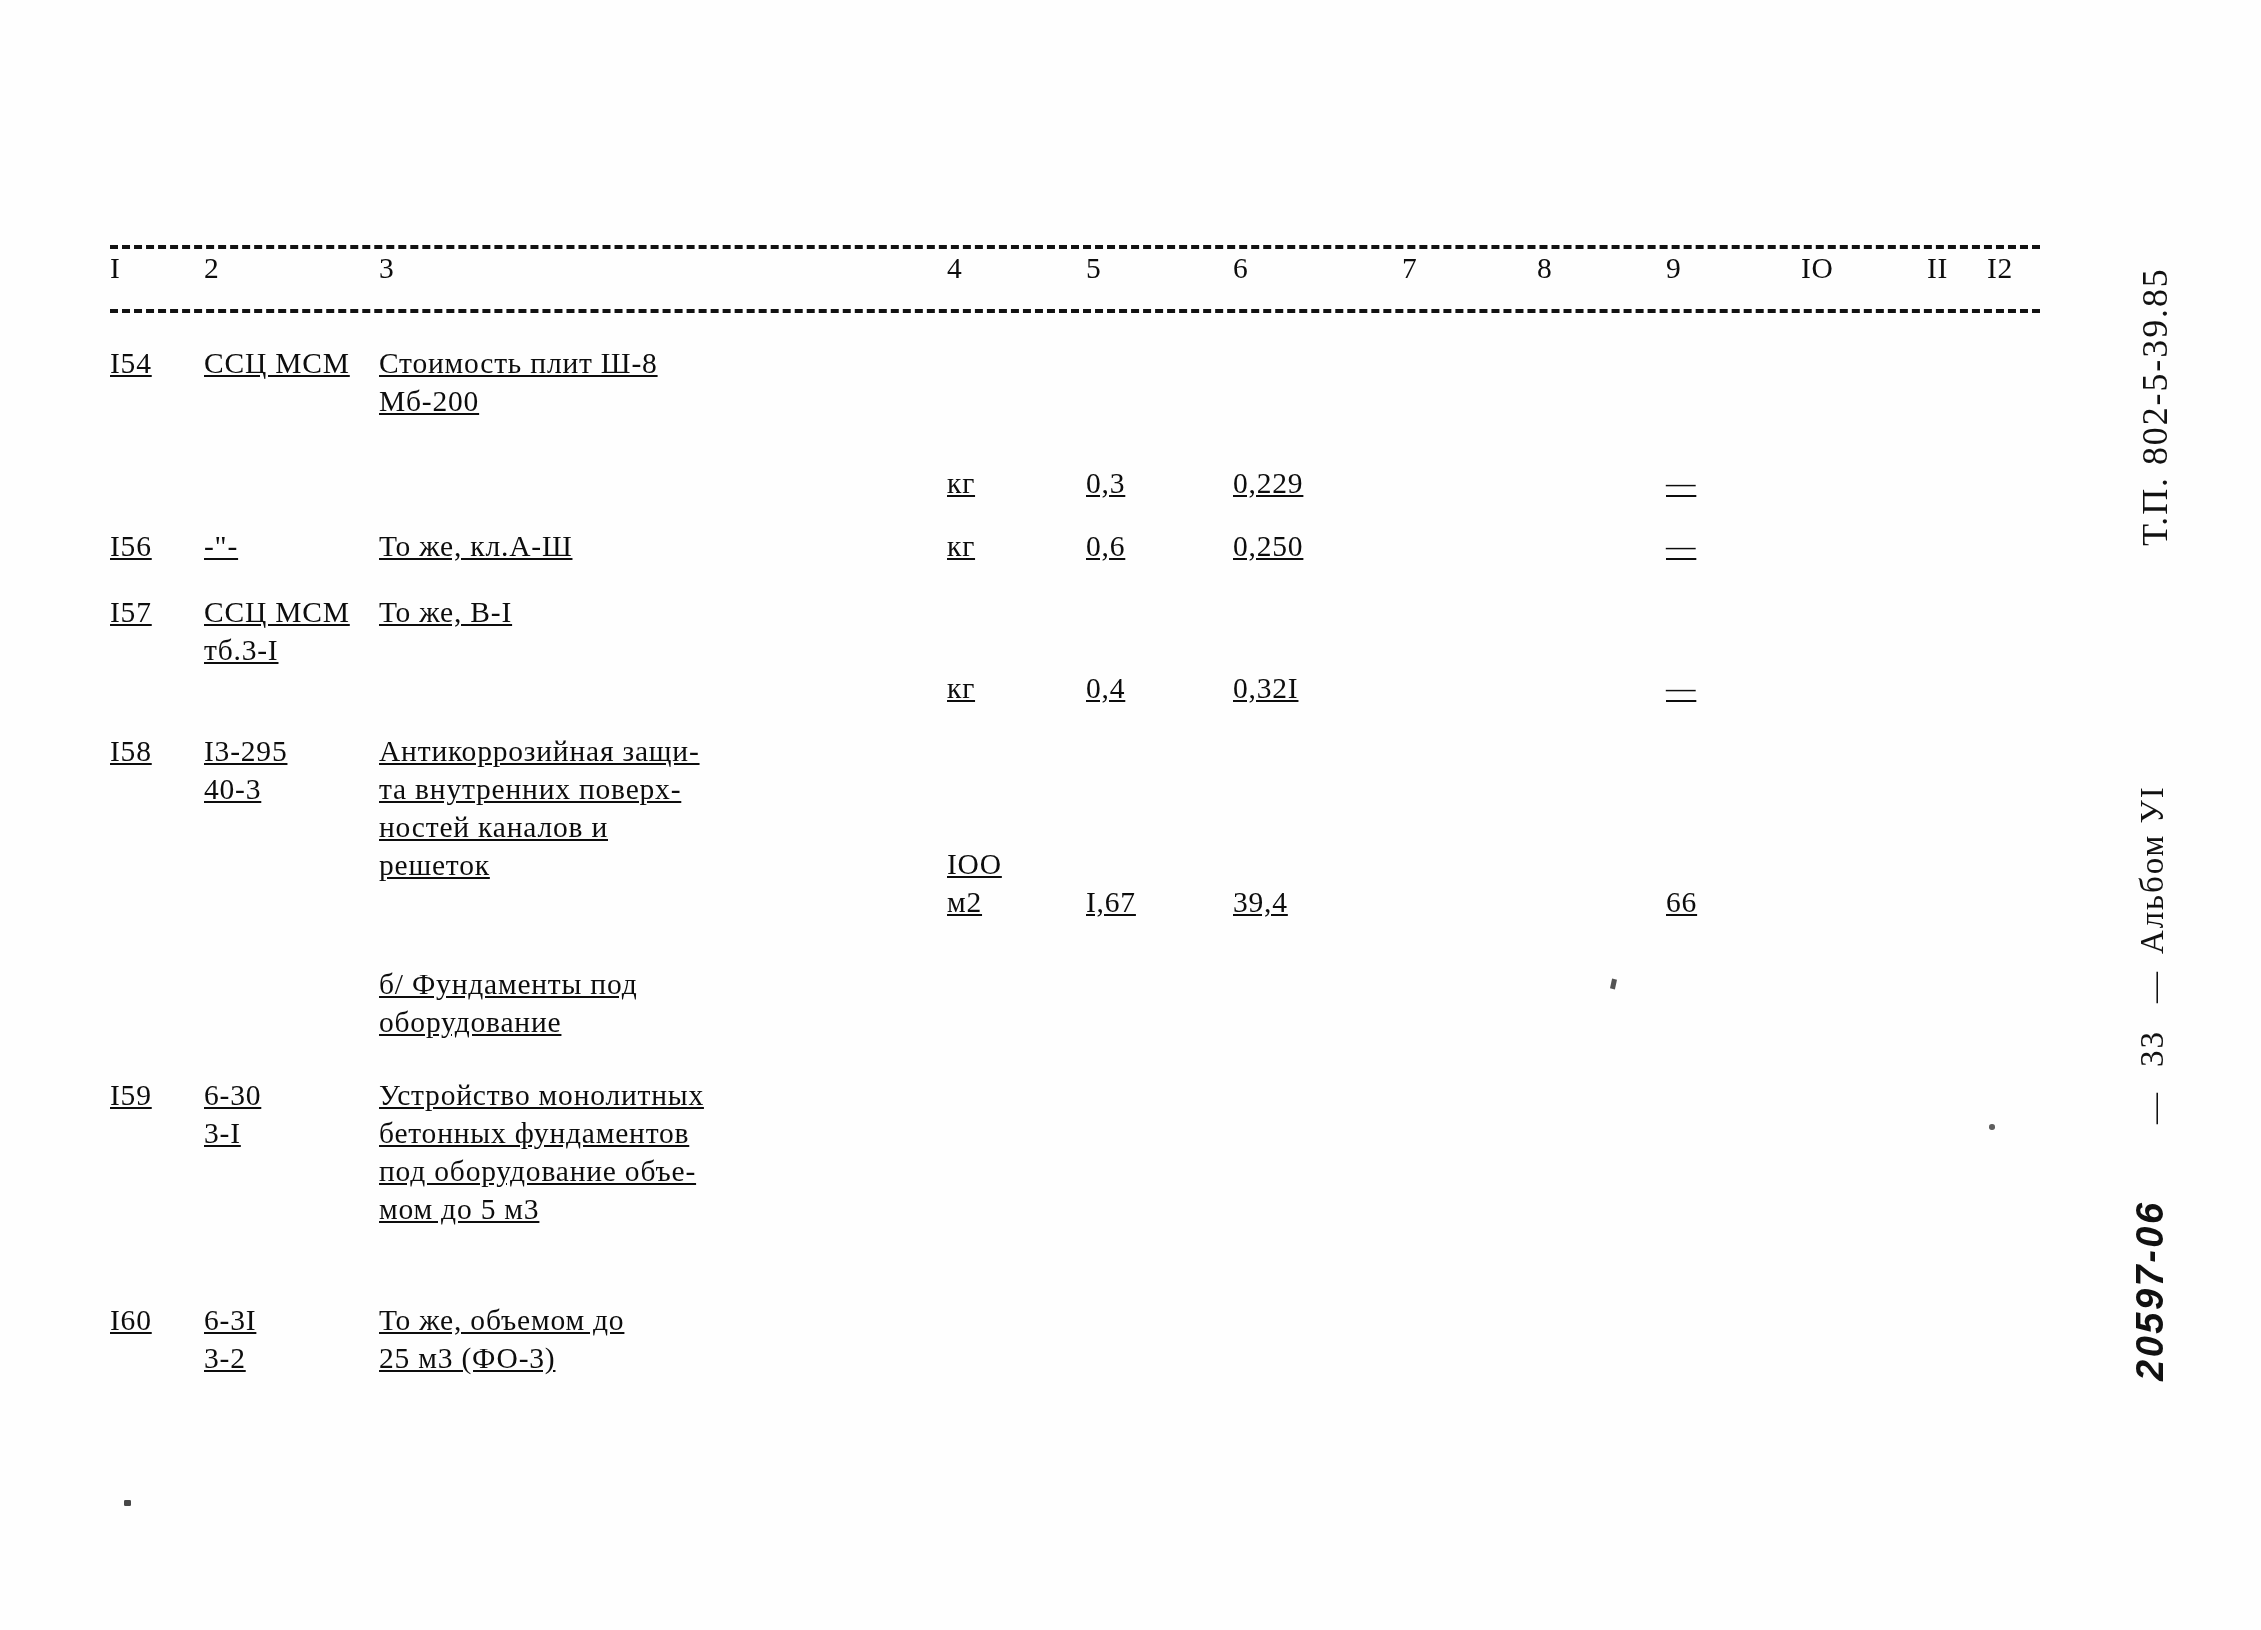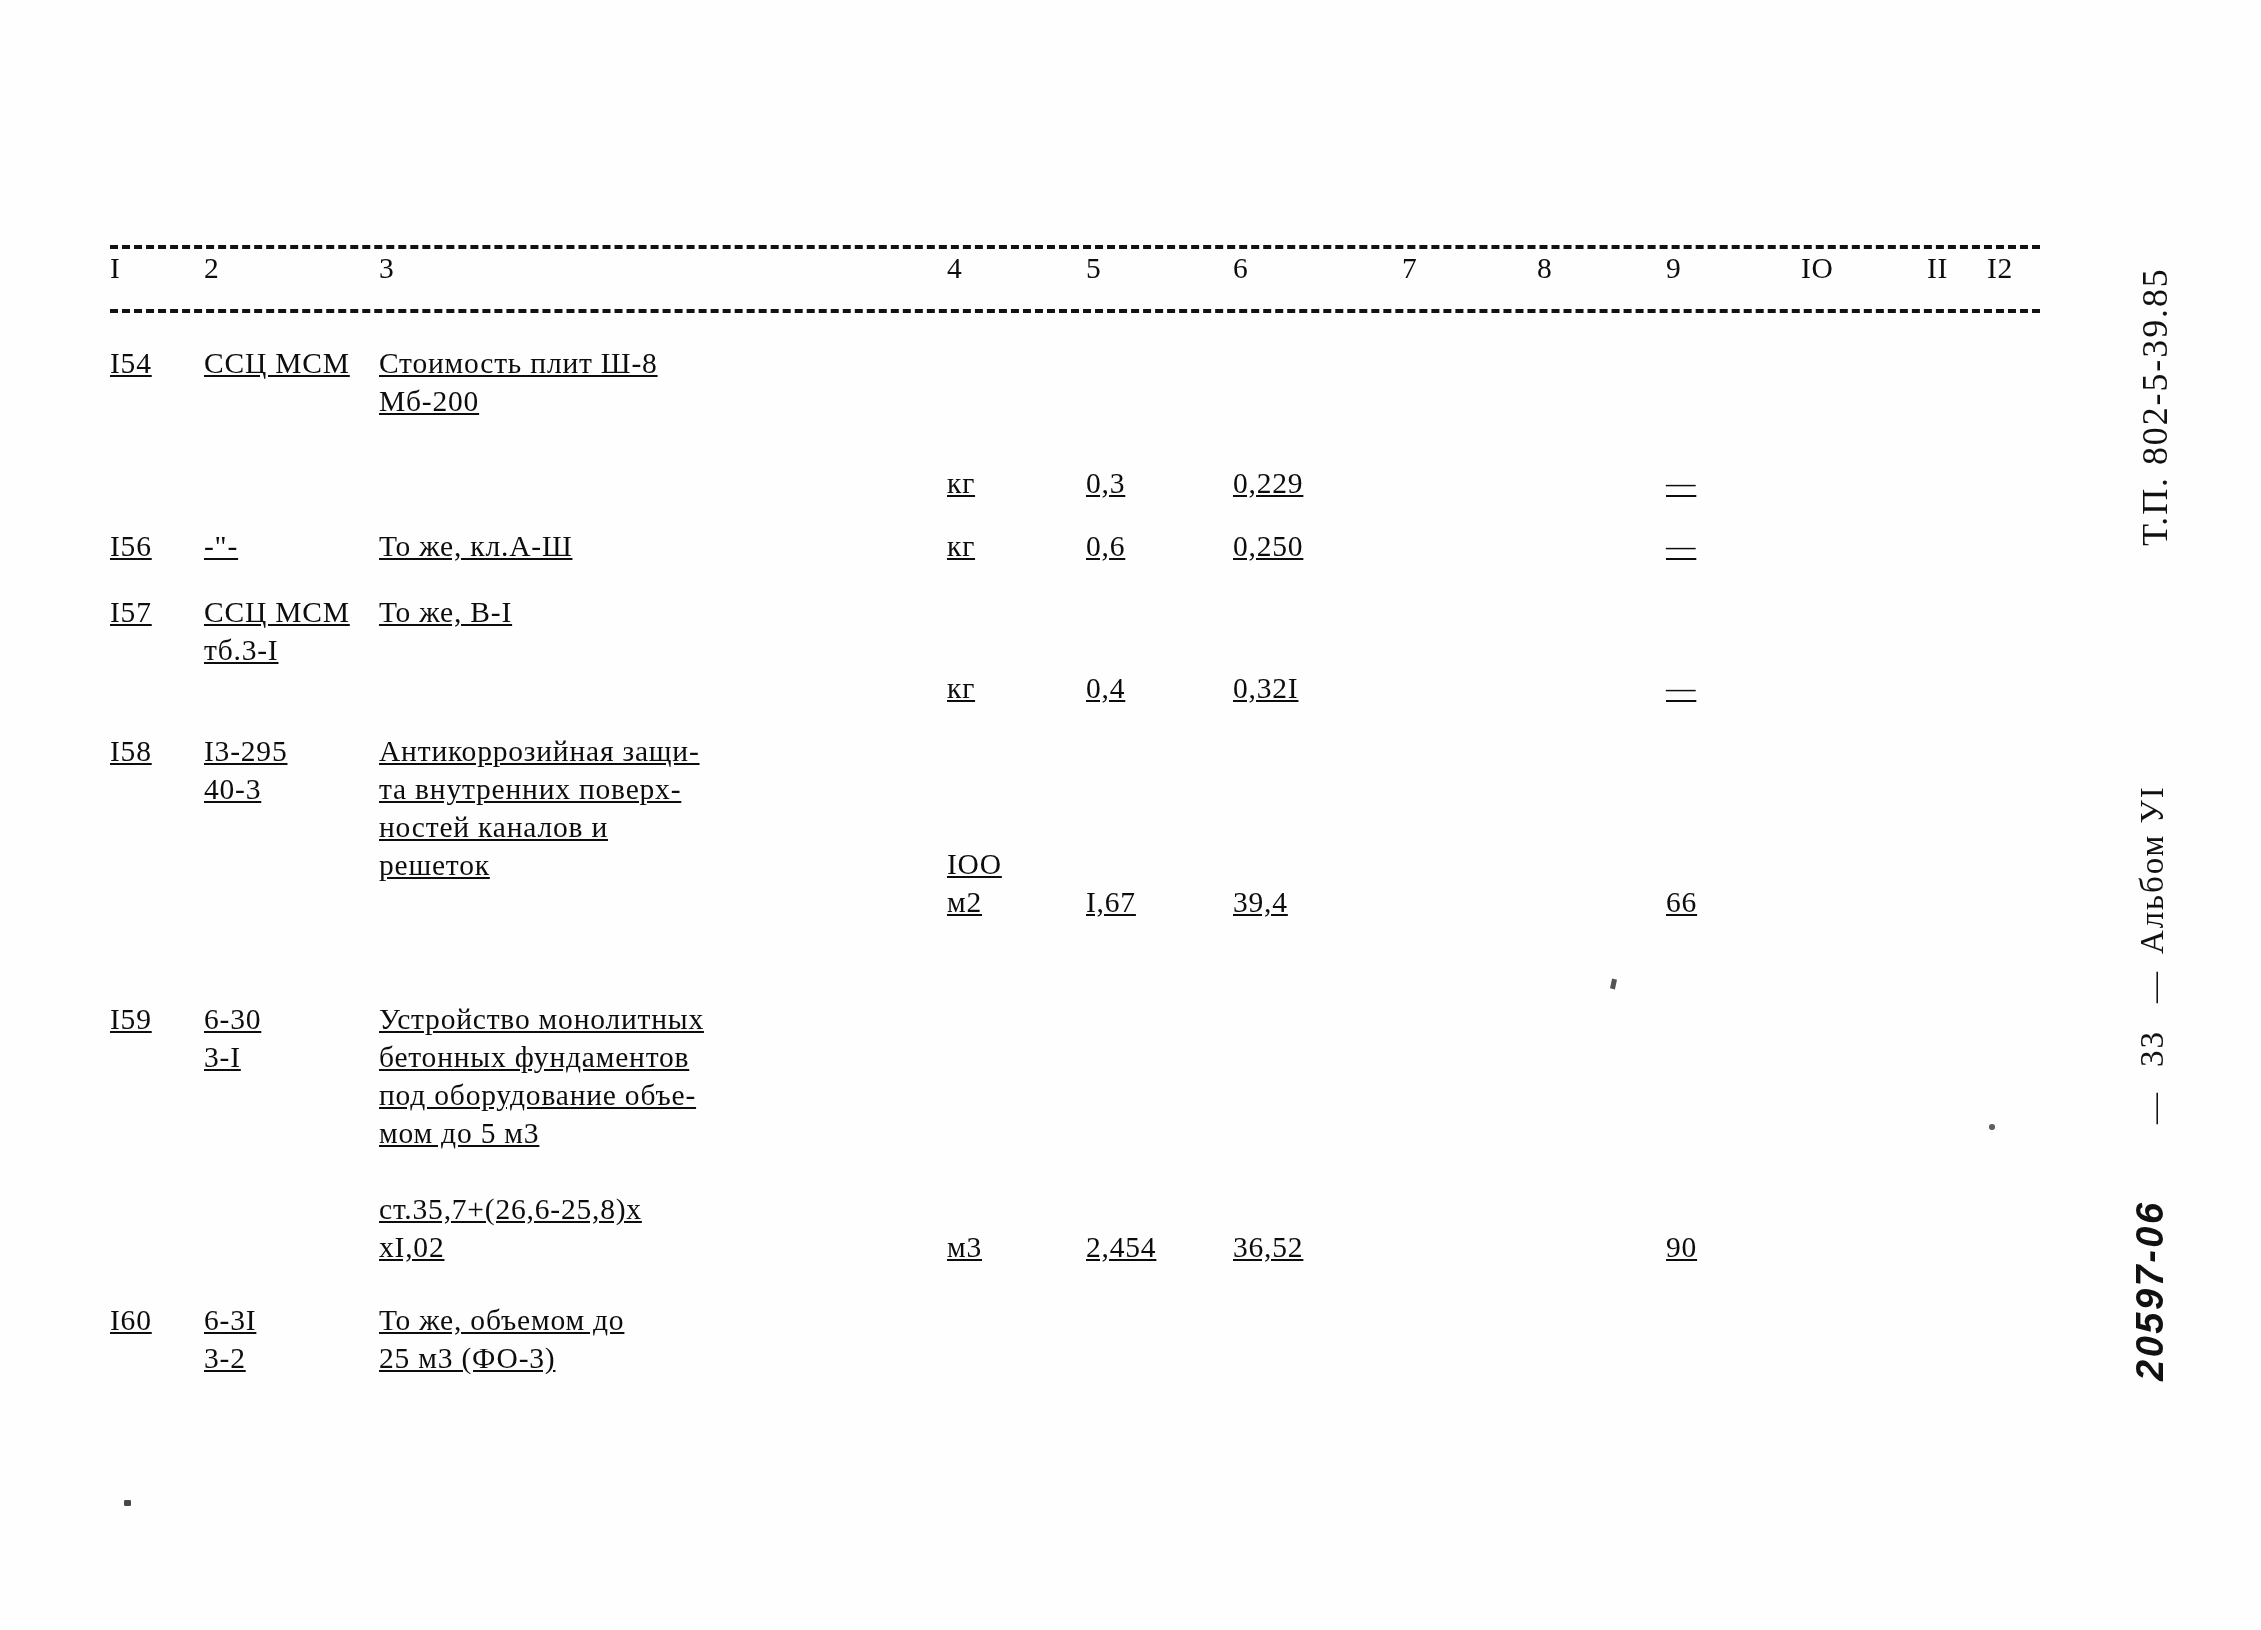--- a/index.html
+++ b/index.html
@@ -331,20 +331,35 @@
         <td class="num" style="padding-top:151px">66</td>
         <td class="num" style="padding-top:151px"></td>
         <td class="num" style="padding-top:151px"></td>
         <td class="num" style="padding-top:151px"></td>
       </tr>
 
       <tr class="rowgap" style="height:44px">
             <td colspan="12"></td>
           </tr>
 
+      <tr>
+        <td></td>
+        <td></td>
+        <td class="desc">б/ Фундаменты под
+    оборудование</td>
+        <td></td>
+        <td></td>
+        <td></td>
+        <td></td>
+        <td></td>
+        <td></td>
+        <td></td>
+        <td></td>
+        <td></td>
+      </tr>
 
       <tr class="rowgap" style="height:35px">
             <td colspan="12"></td>
           </tr>
 
       <tr>
         <td class="num">I59</td>
         <td class="code">6-30
 3-I</td>
         <td class="desc">Устройство монолитных
@@ -357,35 +372,20 @@
         <td></td>
         <td></td>
         <td></td>
         <td></td>
         <td></td>
         <td></td>
       </tr>
       <tr class="rowgap" style="height:38px">
             <td colspan="12"></td>
           </tr>
-      <tr>
-        <td></td>
-        <td></td>
-        <td class="desc">ст.35,7+(26,6-25,8)х
-хI,02</td>
-        <td class="unit" style="padding-top:38px">м3</td>
-        <td class="num" style="padding-top:38px">2,454</td>
-        <td class="num" style="padding-top:38px">36,52</td>
-        <td class="num" style="padding-top:38px"></td>
-        <td class="num" style="padding-top:38px"></td>
-        <td class="num" style="padding-top:38px">90</td>
-        <td class="num" style="padding-top:38px"></td>
-        <td class="num" style="padding-top:38px"></td>
-        <td class="num" style="padding-top:38px"></td>
-      </tr>
 
       <tr class="rowgap" style="height:35px">
             <td colspan="12"></td>
           </tr>
 
       <tr>
         <td class="num">I60</td>
         <td class="code">6-3I
 3-2</td>
         <td class="desc">То же, объемом до

